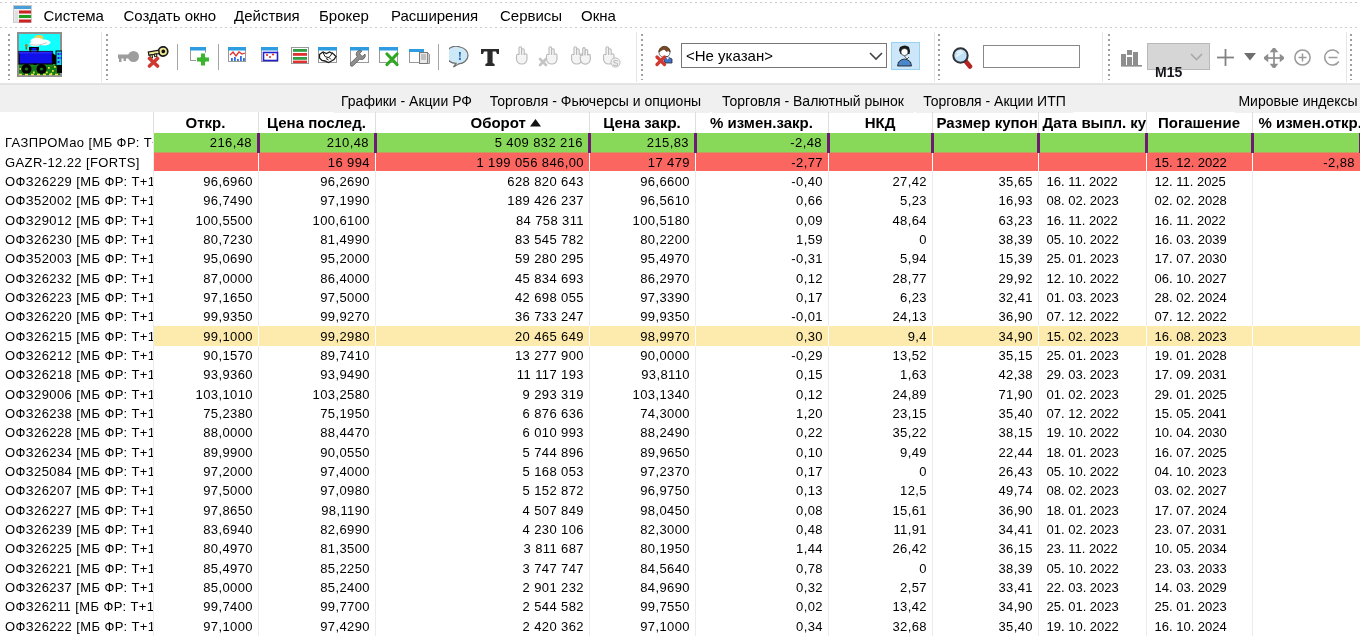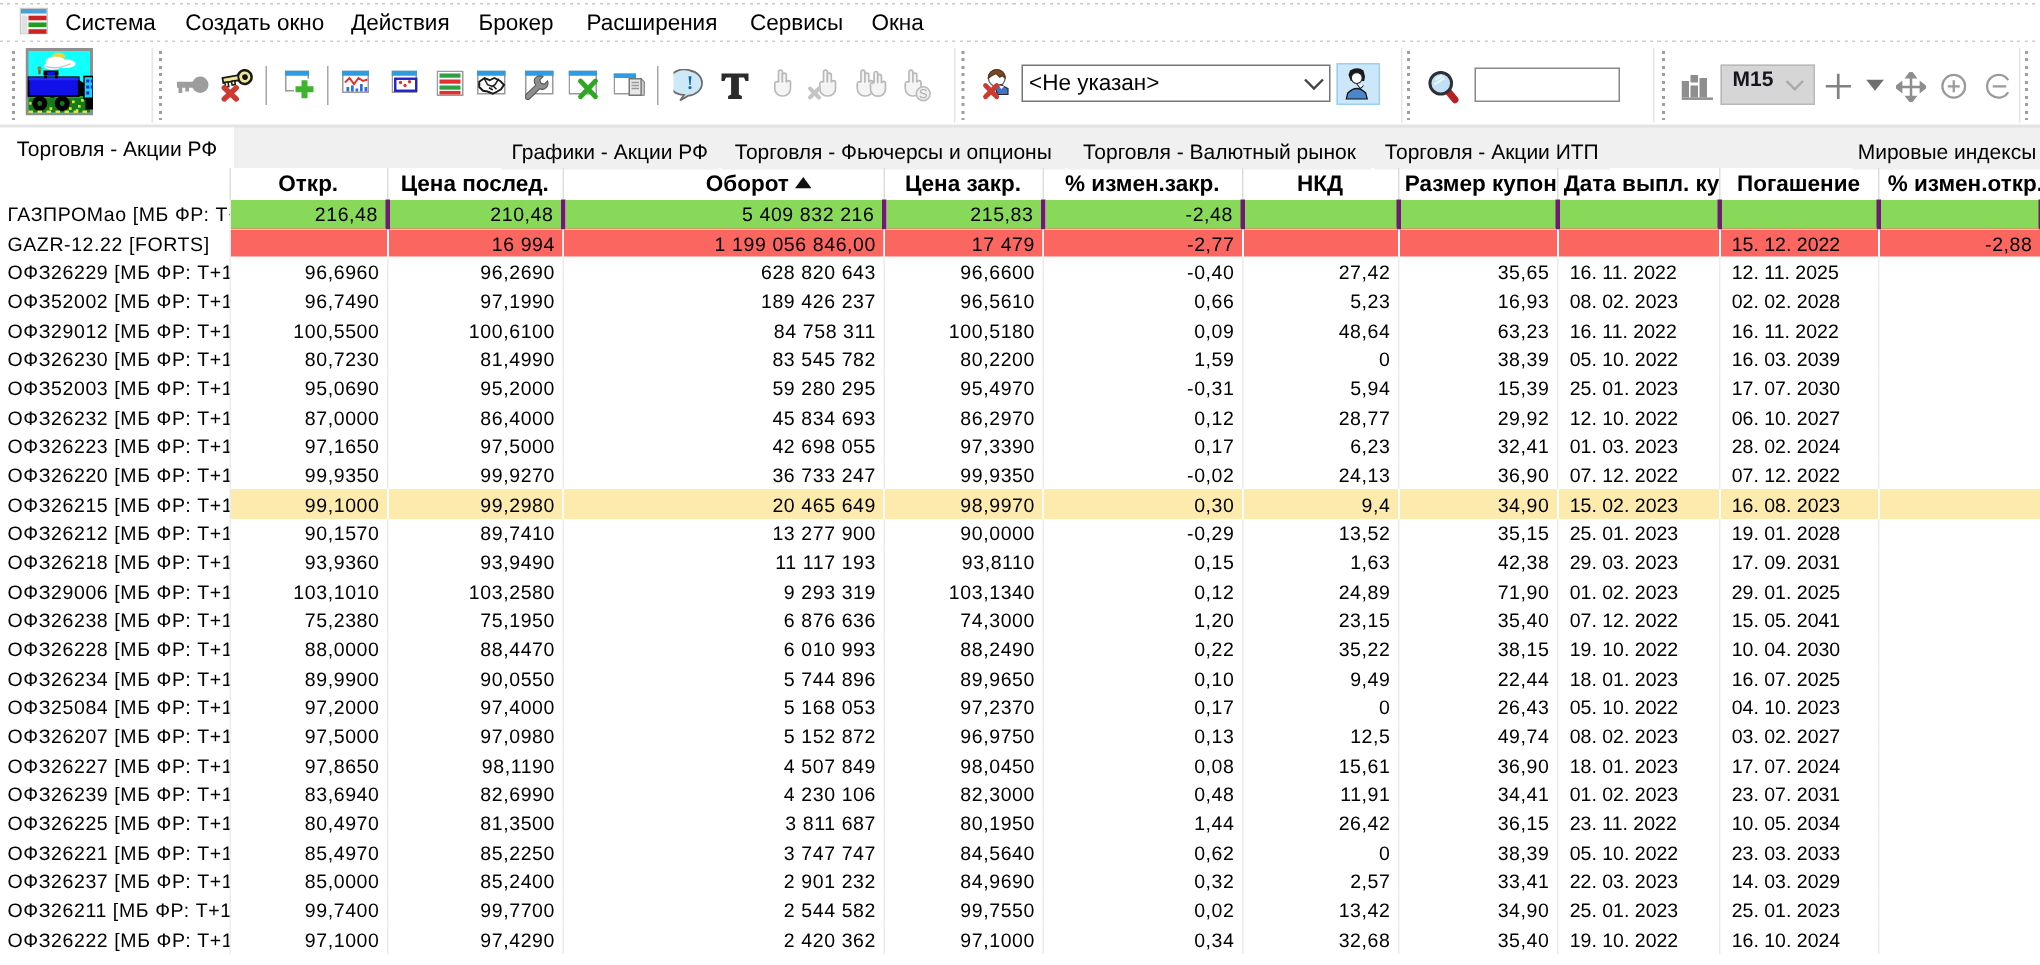--- a/index.html
+++ b/index.html
@@ -289,21 +289,21 @@
 <svg class="abs" style="left:1121px;top:18px" width="22" height="19" viewBox="0 0 22 19">
 <g fill="#8e8e8e">
 <rect x="0" y="6" width="5" height="11"></rect>
 <rect x="6" y="2" width="5" height="5"></rect>
 <rect x="6" y="9" width="5" height="8"></rect>
 <rect x="12" y="4" width="5" height="13"></rect>
 <rect x="0" y="17" width="21" height="1.6"></rect>
 </g>
     </svg>
 <div class="abs" style="left:1147px;top:13px;width:63px;height:27px;background:#d6d6d6;border:1px solid #b9b9b9;">
-<span style="position:absolute;left:7px;top:0;font-size:14px;font-weight:bold;color:#16161d;">M15</span>
+<span style="position:absolute;left:7px;top:20px;font-size:14px;font-weight:bold;color:#16161d;">M15</span>
     </div>
 <svg class="abs" style="left:1190px;top:23px" width="13" height="8" viewBox="0 0 13 8">
       <polyline points="1,1 6.5,6.5 12,1" fill="none" stroke="#a8a8a8" stroke-width="1.6"></polyline>
     </svg>
 <svg class="abs" style="left:1217px;top:19px" width="17" height="17" viewBox="0 0 17 17">
       <g stroke="#828282" stroke-width="1.8">
         <line x1="8.5" y1="0" x2="8.5" y2="17"></line>
         <line x1="0" y1="8.5" x2="17" y2="8.5"></line>
       </g>
     </svg>
@@ -326,21 +326,20 @@
         <line x1="4.5" y1="8.5" x2="12.5" y2="8.5"></line>
         <line x1="8.5" y1="4.5" x2="8.5" y2="12.5"></line>
       </g>
     </svg>
 <svg class="abs" style="left:1324px;top:19px" width="17" height="17" viewBox="0 0 17 17">
       <path d="M14.8 4.5 a7.6 7.6 0 1 0 0 8" fill="none" stroke="#9a9a9a" stroke-width="1.5"></path>
 <line x1="4.5" y1="8.5" x2="13.5" y2="8.5" stroke="#9a9a9a" stroke-width="1.5"></line>
     </svg>
 </div>
 <div id="tabs">
-<div id="tabactive">Торговля - Акции РФ</div>
 <div class="tab" style="left:334px;width:145px">Графики - Акции РФ</div>
 <div class="tab" style="left:481px;width:229px">Торговля - Фьючерсы и опционы</div>
 <div class="tab" style="left:712px;width:202px">Торговля - Валютный рынок</div>
 <div class="tab" style="left:916px;width:157px">Торговля - Акции ИТП</div>
 <div class="tab" style="left:1235px;width:126px">Мировые индексы</div>
 </div>
 <div id="grid">
     <table>
       <colgroup>
         <col style="width:153px">
@@ -487,21 +486,21 @@
           <td class="dt">01. 03. 2023</td>
           <td class="dt">28. 02. 2024</td>
           <td></td>
         </tr>
 <tr>
           <td class="nm">ОФЗ26220 [МБ ФР: Т+1]</td>
           <td>99,9350</td>
           <td>99,9270</td>
           <td>36 733 247</td>
           <td>99,9350</td>
-          <td>-0,02</td>
+          <td>-0,01</td>
           <td>24,13</td>
           <td>36,90</td>
           <td class="dt">07. 12. 2022</td>
           <td class="dt">07. 12. 2022</td>
           <td></td>
         </tr>
 <tr class="yellow">
           <td class="nm">ОФЗ26215 [МБ ФР: Т+1]</td>
           <td>99,1000</td>
           <td>99,2980</td>
@@ -656,21 +655,21 @@
           <td class="dt">23. 11. 2022</td>
           <td class="dt">10. 05. 2034</td>
           <td></td>
         </tr>
 <tr>
           <td class="nm">ОФЗ26221 [МБ ФР: Т+1]</td>
           <td>85,4970</td>
           <td>85,2250</td>
           <td>3 747 747</td>
           <td>84,5640</td>
-          <td>0,62</td>
+          <td>0,78</td>
           <td>0</td>
           <td>38,39</td>
           <td class="dt">05. 10. 2022</td>
           <td class="dt">23. 03. 2033</td>
           <td></td>
         </tr>
 <tr>
           <td class="nm">ОФЗ26237 [МБ ФР: Т+1]</td>
           <td>85,0000</td>
           <td>85,2400</td>

